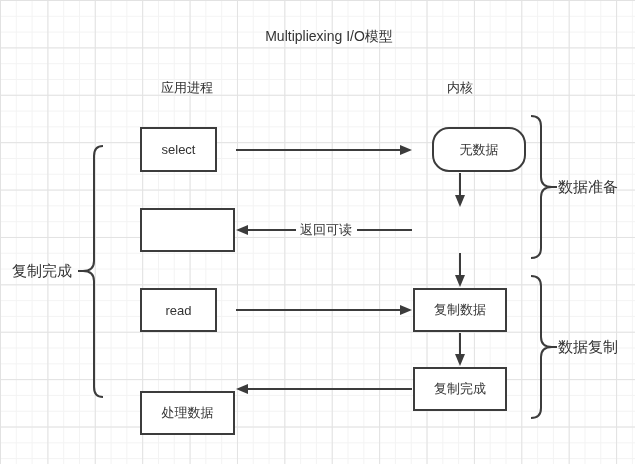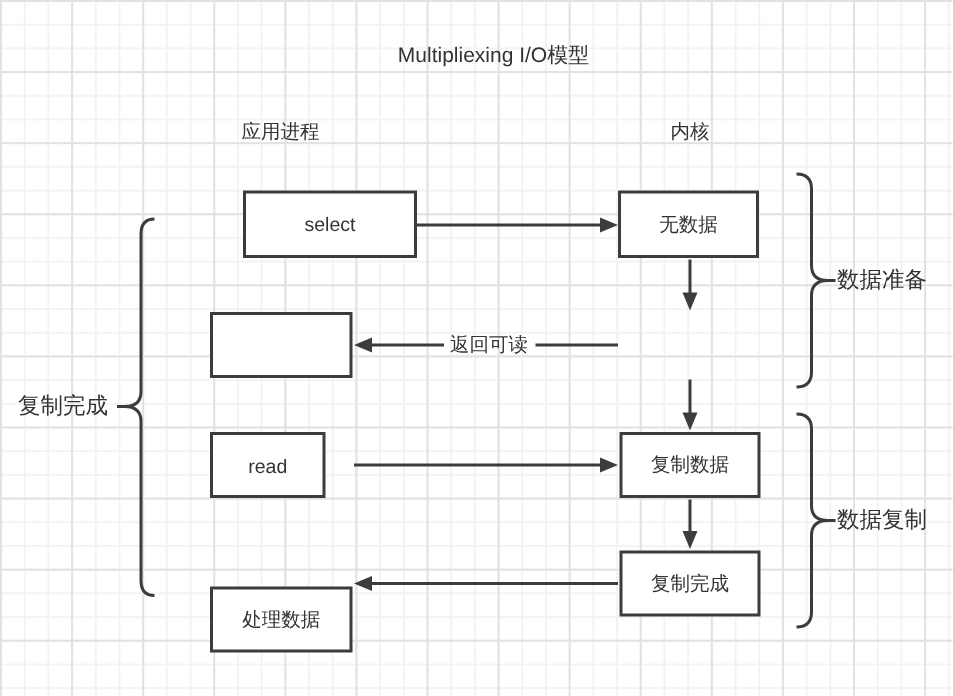--- a/index.html
+++ b/index.html
@@ -116,26 +116,26 @@
       <path d="M 103 146 Q 94 146 94 156 L 94 261 Q 94 271 83 271 Q 94 271 94 281 L 94 387 Q 94 397 103 397"></path>
       <line x1="78" y1="271" x2="84" y2="271"></line>
     </g>
   </svg>
 
   <div class="title">Multipliexing I/O模型</div>
 
   <div class="col-header" style="left:187px;top:88px;">应用进程</div>
   <div class="col-header" style="left:460px;top:88px;">内核</div>
 
-  <div class="node" style="left:140px;top:127px;width:116px;height:45px;margin-left:22px;">select</div>
+  <div class="node" style="left:140px;top:127px;width:77px;height:45px;">select</div>
   <div class="node" style="left:140px;top:208px;width:95px;height:44px;"></div>
   <div class="node" style="left:140px;top:288px;width:77px;height:44px;">read</div>
   <div class="node" style="left:140px;top:367px;width:95px;height:44px;margin-top:24px;">处理数据</div>
 
-  <div class="node" style="left:412px;top:127px;width:94px;height:45px;">无数据</div>
+  <div class="node" style="left:432px;top:127px;width:94px;height:45px;border-radius:17px;">无数据</div>
   <div class="node" style="left:413px;top:288px;width:94px;height:44px;font-family:Liberation Mono, monospace;">复制数据</div>
   <div class="node" style="left:413px;top:367px;width:94px;height:44px;">复制完成</div>
 
   <div class="edge-label" style="left:326px;top:230px;">返回可读</div>
 
   <div class="brace-label" style="left:12px;top:271px;">复制完成</div>
   <div class="brace-label" style="left:558px;top:187px;">数据准备</div>
   <div class="brace-label" style="left:558px;top:347px;">数据复制</div>
 
 </div>

